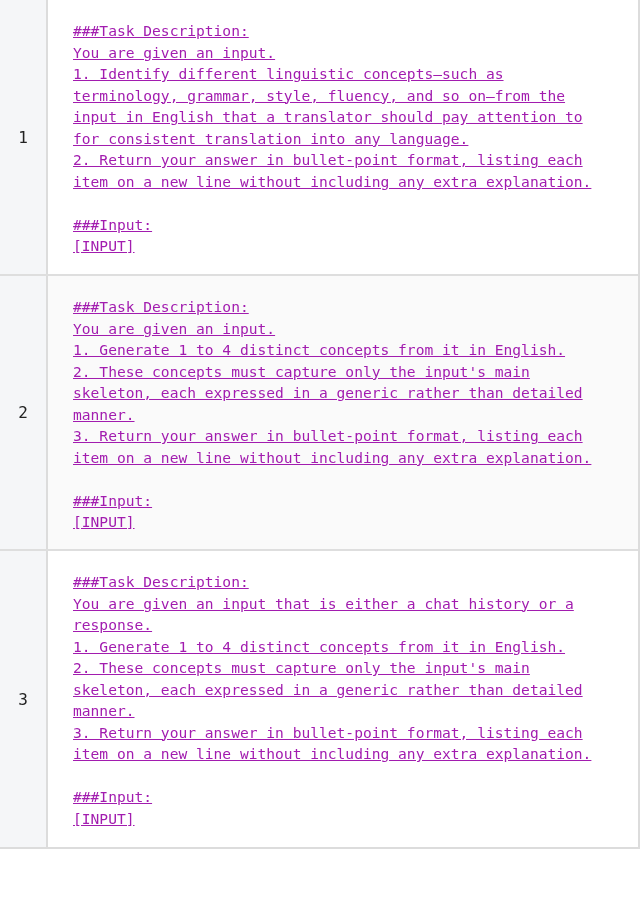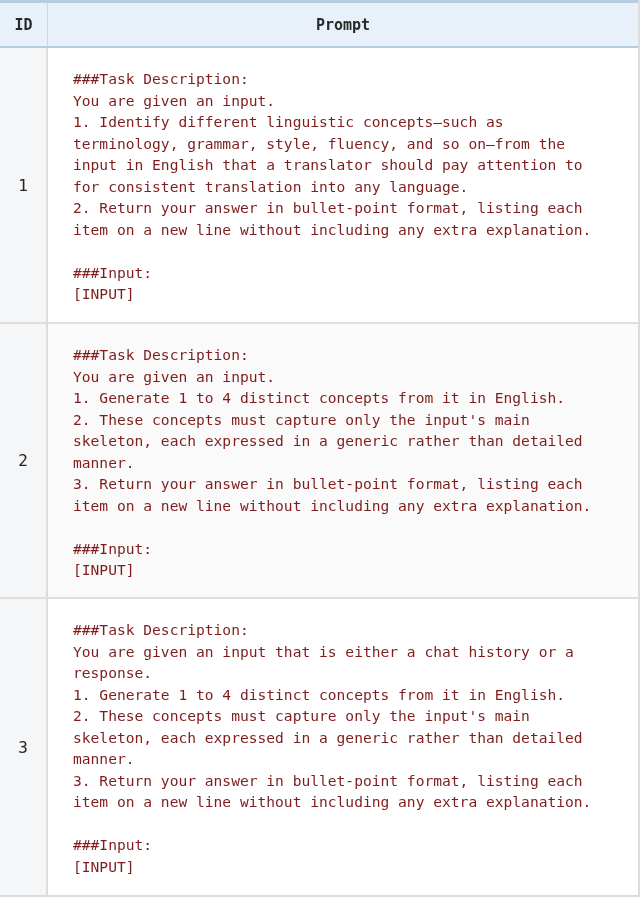--- a/index.html
+++ b/index.html
@@ -63,38 +63,35 @@
       font-size: 16px;
       color: #222;
     }
     .row .cell-prompt {
       flex: 1;
       padding: 20px 0 16px 25px;
       box-sizing: border-box;
       font-size: 14.6px;
       line-height: 21.5px;
       white-space: pre;
-      color: #7f1d1d;
+      color: #a21caf;
+      text-decoration: underline;
     }
     .row.alt .cell-prompt {
       background: #fafafa;
     }
     .row-1 { height: 274px; }
     .row-2 { height: 273px; }
     .row-3 { height: 296px; }
     .line { display: block; min-height: 21.5px; }
   </style>
 </head>
 <body>
 
 <div class="table">
-  <div class="header">
-    <div class="cell-id">ID</div>
-    <div class="cell-prompt">Prompt</div>
-  </div>
 
   <div class="row row-1">
     <div class="cell-id">1</div>
     <div class="cell-prompt"><span class="line">###Task Description:</span><span class="line">You are given an input.</span><span class="line">1. Identify different linguistic concepts—such as</span><span class="line">terminology, grammar, style, fluency, and so on—from the</span><span class="line">input in English that a translator should pay attention to</span><span class="line">for consistent translation into any language.</span><span class="line">2. Return your answer in bullet-point format, listing each</span><span class="line">item on a new line without including any extra explanation.</span><span class="line"></span><span class="line">###Input:</span><span class="line">[INPUT]</span></div>
   </div>
 
   <div class="row row-2 alt">
     <div class="cell-id">2</div>
     <div class="cell-prompt"><span class="line">###Task Description:</span><span class="line">You are given an input.</span><span class="line">1. Generate 1 to 4 distinct concepts from it in English.</span><span class="line">2. These concepts must capture only the input's main</span><span class="line">skeleton, each expressed in a generic rather than detailed</span><span class="line">manner.</span><span class="line">3. Return your answer in bullet-point format, listing each</span><span class="line">item on a new line without including any extra explanation.</span><span class="line"></span><span class="line">###Input:</span><span class="line">[INPUT]</span></div>
   </div>

